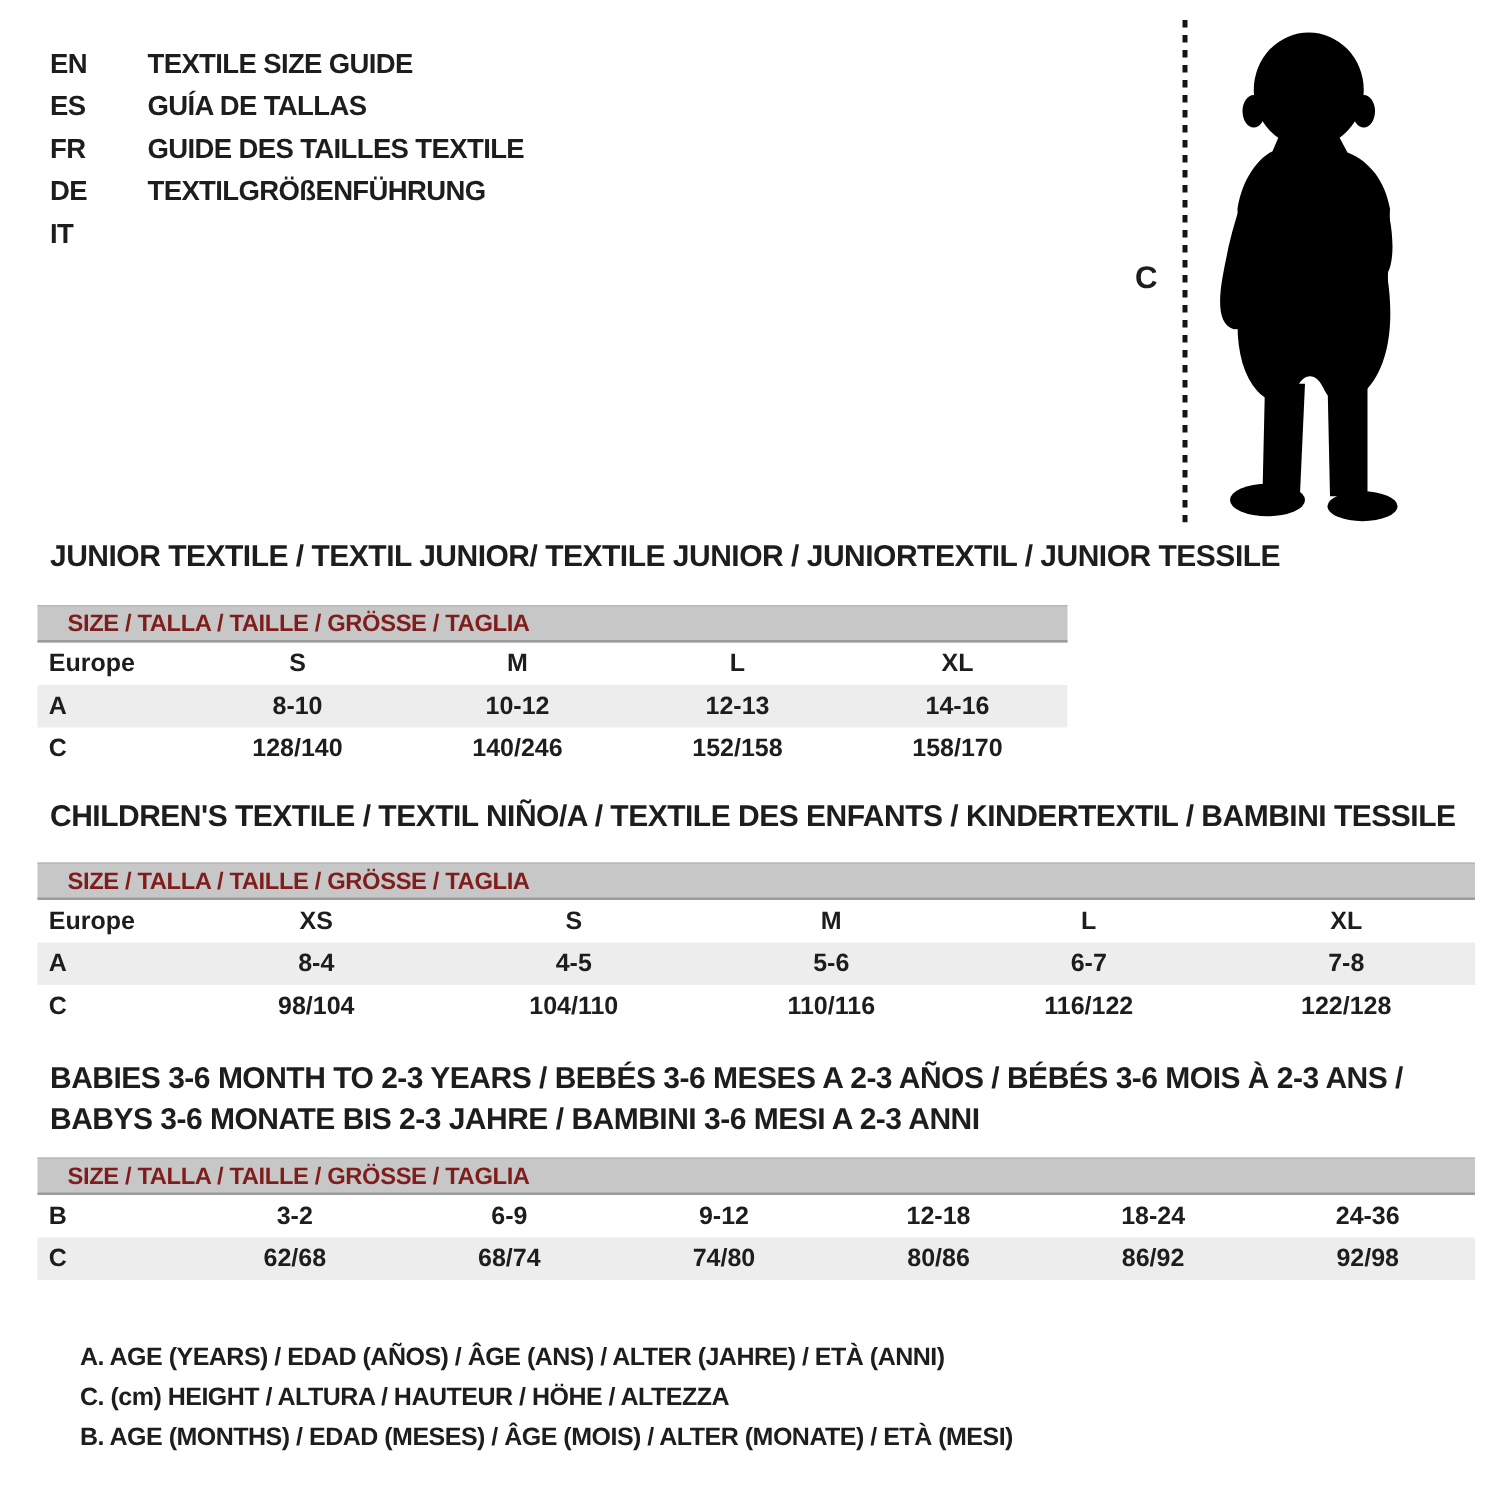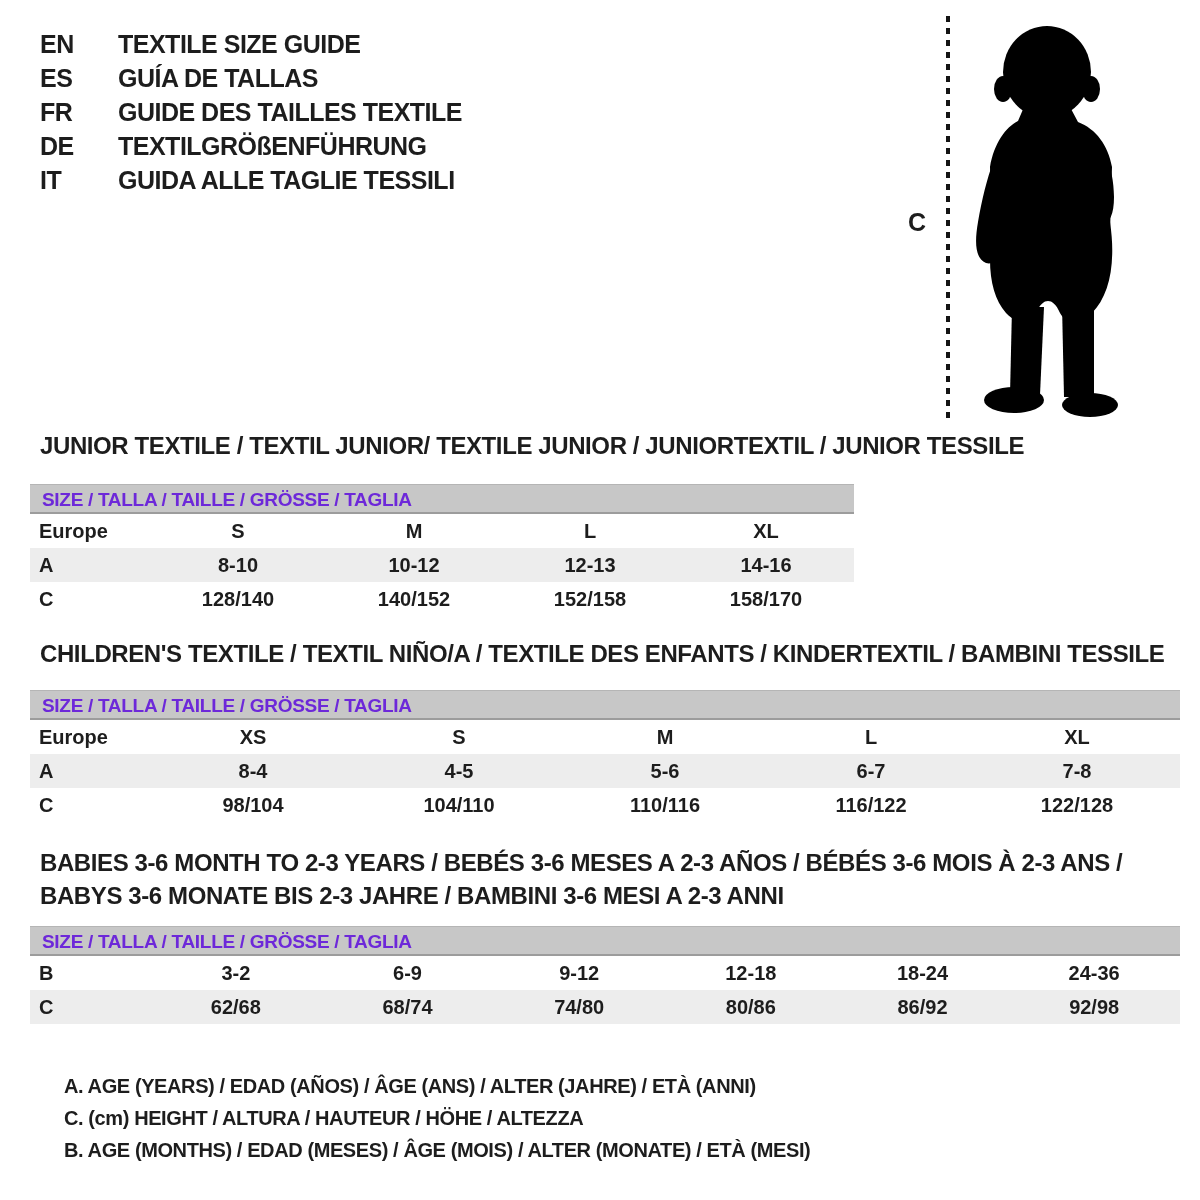--- a/index.html
+++ b/index.html
@@ -5,34 +5,34 @@
   html,body { margin:0; padding:0; background:#ffffff; }
   #page {
     position:relative; width:1200px; height:1200px;
     background:#ffffff; overflow:hidden;
     font-family:"Liberation Sans", sans-serif;
     font-weight:700; color:#1d1d1d;
   }
   .abs { position:absolute; }
 
   
-  .lang-row { display:flex; height:34px; align-items:flex-start;
-              font-size:25px; letter-spacing:-0.5px; }
+  .lang-row { display:flex; height:34px; align-items:flex-end;
+              font-size:22px; letter-spacing:-0.5px; }
   .lang-code { width:78px; }
   .lang-label { white-space:nowrap; }
 
   
   .section-title { font-size:24px; letter-spacing:-0.4px; white-space:nowrap; }
   .two-line { line-height:33px; }
 
   
   .size-table { position:absolute; }
   .size-bar { height:30px; line-height:30px; background:#c7c7c7;
               border-top:1px solid #b5b5b5; border-bottom:2px solid #9c9c9c;
-              padding-left:12px; font-size:19px; color:#6d28d9;
+              padding-left:24px; font-size:19px; color:#7f1d1d;
               letter-spacing:-0.3px; box-sizing:border-box; }
   .trow { display:grid; height:34px; align-items:center; font-size:20px; }
   .cols4 { grid-template-columns:120px repeat(4,1fr); }
   .cols5 { grid-template-columns:120px repeat(5,1fr); }
   .cols6 { grid-template-columns:120px repeat(6,1fr); }
   .tlabel { padding-left:9px; text-align:left; }
   .tcell { text-align:center; }
   .shaded { background:#ededed; }
 
   
@@ -59,21 +59,20 @@
     <div class="lang-row">
       <span class="lang-code">FR</span>
       <span class="lang-label">GUIDE DES TAILLES TEXTILE</span>
     </div>
     <div class="lang-row">
       <span class="lang-code">DE</span>
       <span class="lang-label">TEXTILGRÖßENFÜHRUNG</span>
     </div>
     <div class="lang-row">
       <span class="lang-code">IT</span>
-      <span class="lang-label">GUIDA ALLE TAGLIE TESSILI</span>
     </div>
   </div>
 
   <div class="abs c-label" style="left:908px; top:208px;">C</div>
 
   <svg class="abs" style="left:944px; top:16px;" width="8" height="402">
     <line x1="4" y1="0" x2="4" y2="402" stroke="#141414" stroke-width="4" stroke-dasharray="6 6"></line>
   </svg>
 
   <svg class="abs" style="left:962px; top:16px;" width="180" height="402" viewBox="0 0 180 400">
@@ -113,21 +112,21 @@
     <div class="trow cols4 shaded">
       <div class="tlabel">A</div>
       <div class="tcell">8-10</div>
       <div class="tcell">10-12</div>
       <div class="tcell">12-13</div>
       <div class="tcell">14-16</div>
     </div>
     <div class="trow cols4">
       <div class="tlabel">C</div>
       <div class="tcell">128/140</div>
-      <div class="tcell">140/152</div>
+      <div class="tcell">140/246</div>
       <div class="tcell">152/158</div>
       <div class="tcell">158/170</div>
     </div>
   </div>
 
   <div class="abs section-title" style="left:40px; top:640px;">CHILDREN'S TEXTILE / TEXTIL NIÑO/A / TEXTILE DES ENFANTS / KINDERTEXTIL / BAMBINI TESSILE</div>
 
   <div class="size-table" style="left:30px; top:690px; width:1150px;">
     <div class="size-bar">SIZE / TALLA / TAILLE / GRÖSSE / TAGLIA</div>
     <div class="trow cols5">

